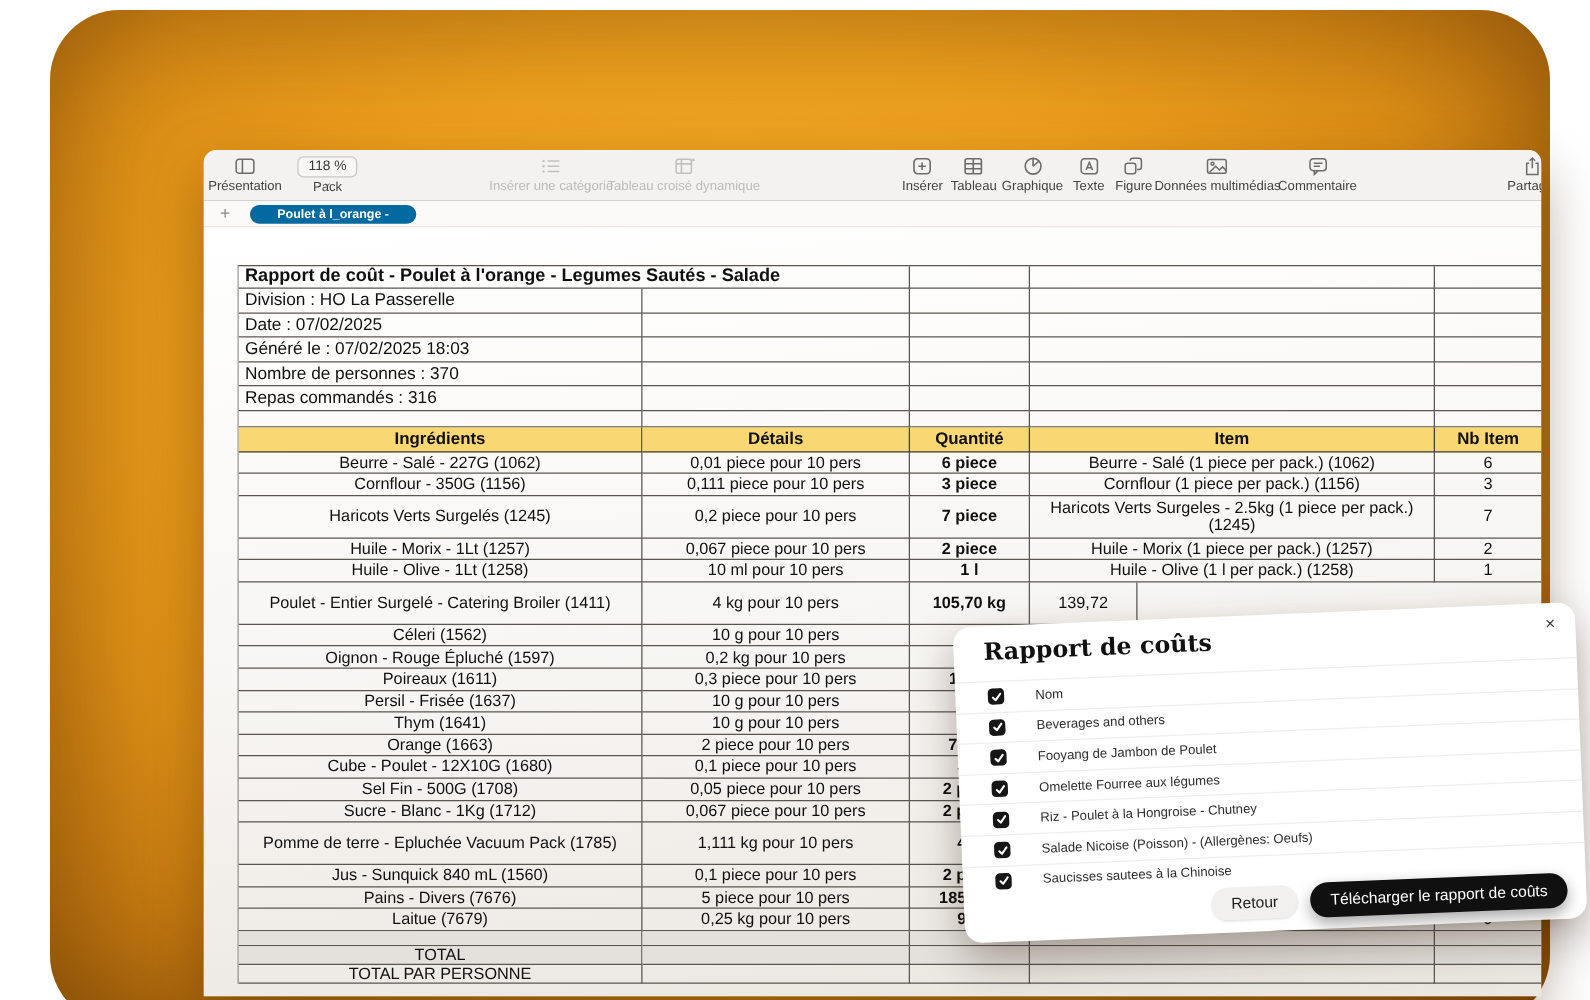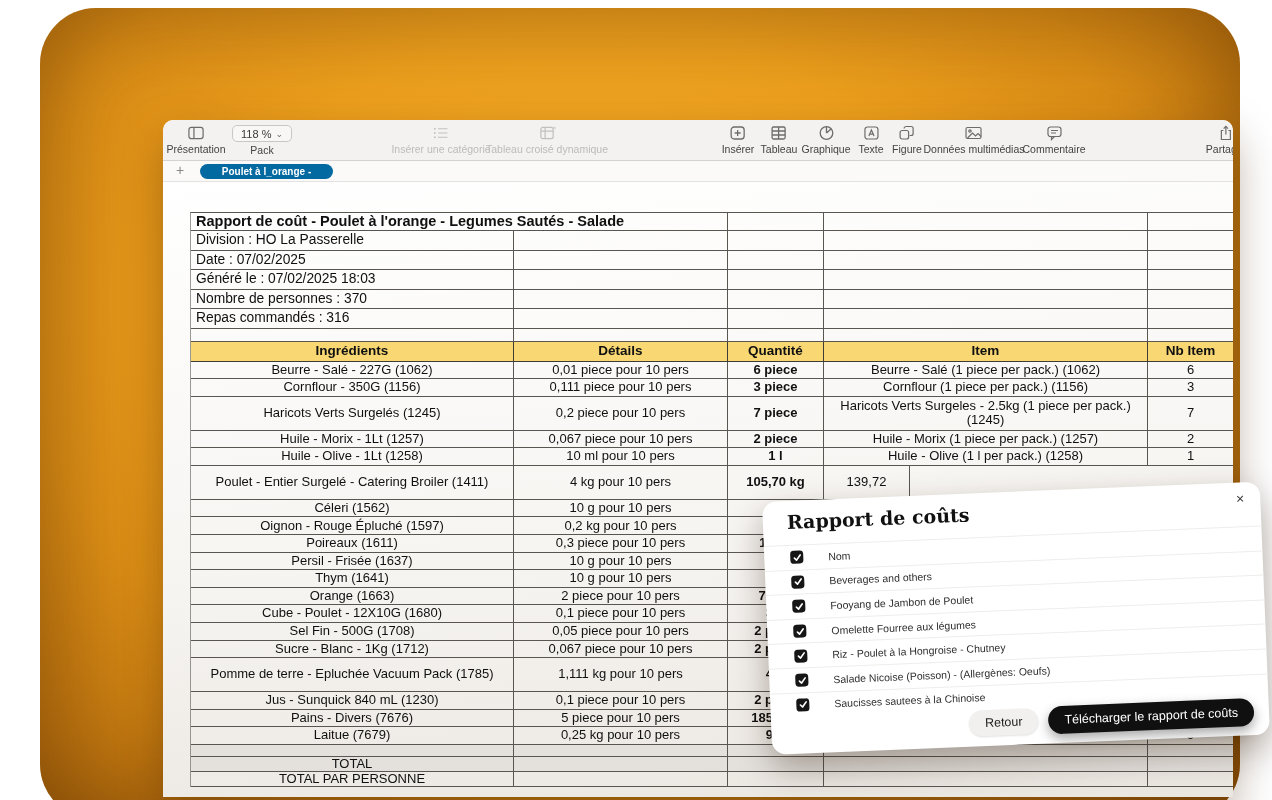--- a/index.html
+++ b/index.html
@@ -18,21 +18,21 @@
 
   
   .toolbar{position:relative;height:41px;background:#F3F2F1;border-bottom:1px solid #D5D3D1;border-radius:10px 10px 0 0;}
   .tb-item{position:absolute;top:5px;display:flex;flex-direction:column;align-items:center;gap:2px;
     transform:translateX(-50%);white-space:nowrap;color:#6E6C6A;cursor:default;}
   .tb-item span{font-size:10.5px;color:#454341;}
   .tb-item.disabled{color:#C2C0BD;}
   .tb-item.disabled span{color:#BDBBB8;}
   .tb-item svg{display:block;}
   .zoom-pill{display:flex;align-items:center;gap:4px;border:1px solid #C9C7C5;border-radius:5px;
-    padding:1px 8px;font-size:11px;color:#3B3A38;background:rgba(255,255,255,.4);height:17px;}
+    padding:1px 8px;font-size:11px;color:#3B3A38;background:rgba(255,255,255,.4);height:17px;flex-direction:column;}
   .zoom-pill .chev{font-size:9px;color:#6c6a68;line-height:6px;}
 
   
   .tabbar{position:relative;height:21px;background:#FBFAF9;border-bottom:1px solid #E4E2E0;}
   .add-sheet{position:absolute;left:8px;top:1px;font-size:14px;color:#8A8886;width:18px;text-align:center;cursor:default;}
   .sheet-tab{position:absolute;left:37px;top:3px;width:133px;height:15px;border-radius:8px;
     display:flex;align-items:center;justify-content:center;font-size:10px;font-weight:600;color:#fff;}
 
   
   .sheet{position:relative;height:615px;background:linear-gradient(175deg,#FFFFFF 0%,#F7F5F2 55%,#EAE6E0 100%);}
@@ -347,21 +347,21 @@
               <div class="cell c-nb"></div>
             </div>
             <div class="t-row tall">
               <div class="cell c-ing">Pomme de terre - Epluchée Vacuum Pack (1785)</div>
               <div class="cell c-det">1,111 kg pour 10 pers</div>
               <div class="cell c-qty cut">4</div>
               <div class="cell c-item"></div>
               <div class="cell c-nb"></div>
             </div>
             <div class="t-row std">
-              <div class="cell c-ing">Jus - Sunquick 840 mL (1230)</div>
+              <div class="cell c-ing">Jus - Sunquick 840 mL (1560)</div>
               <div class="cell c-det">0,1 piece pour 10 pers</div>
               <div class="cell c-qty cut">2 p</div>
               <div class="cell c-item"></div>
               <div class="cell c-nb"></div>
             </div>
             <div class="t-row std">
               <div class="cell c-ing">Pains - Divers (7676)</div>
               <div class="cell c-det">5 piece pour 10 pers</div>
               <div class="cell c-qty cut">185</div>
               <div class="cell c-item"></div>

